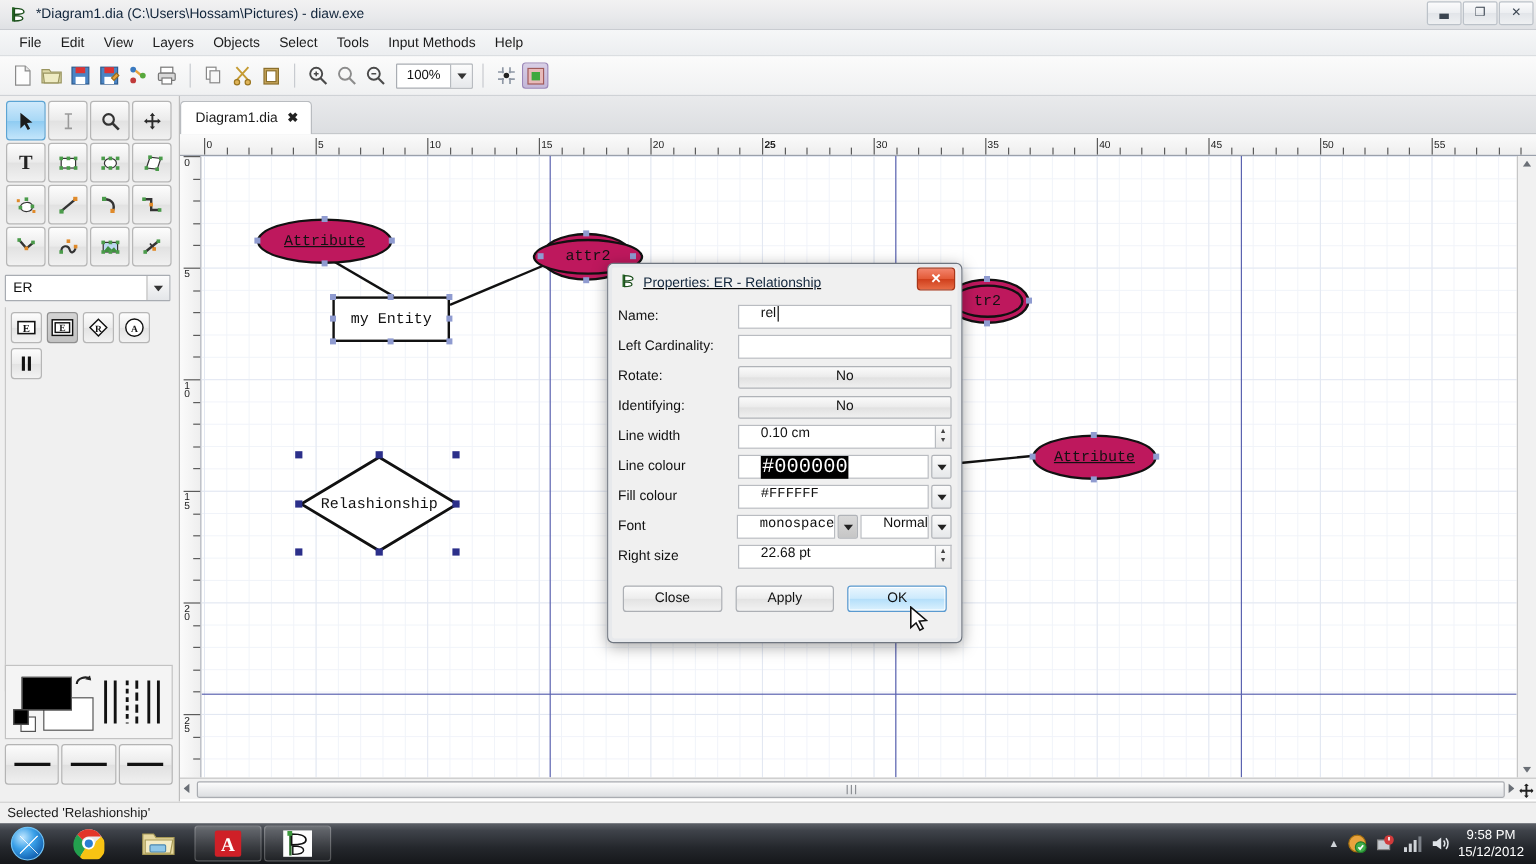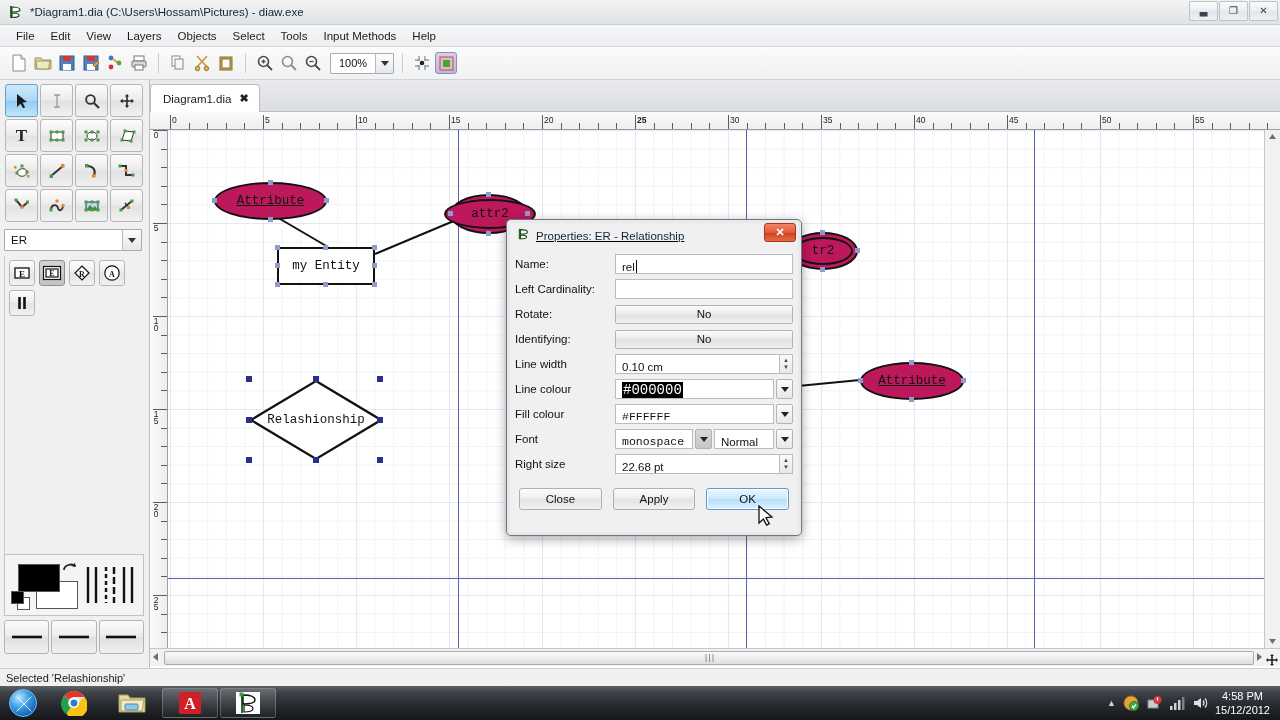--- a/index.html
+++ b/index.html
@@ -218,39 +218,39 @@
     background: linear-gradient(180deg,#f2836b 0%,#e35a37 50%,#cf3f1c 51%,#e76b45 100%);
     border: 1px solid #a8371a; border-radius: 3px;
     display: flex; align-items: center; justify-content: center;
     color: #fff; font-size: 11px; font-weight: bold;
   }
   .dlg-body { position: absolute; left: 8px; top: 32px; right: 8px; bottom: 8px; }
   .frow { display: flex; align-items: center; height: 24px; margin-bottom: 1px; }
   .flabel { width: 100px; font-size: 11.5px; color: #111; }
   .finput {
     flex: 1; height: 20px; background: #fff; border: 1px solid #b9bcc1;
-    font-size: 11.5px; color: #111; display: flex; align-items: flex-end; padding-left: 6px;
+    font-size: 11.5px; color: #111; display: flex; align-items: flex-start; padding-left: 18px;
   }
   .fbutton {
     flex: 1; height: 19px; border: 1px solid #b0b3b8; border-radius: 2px;
     background: linear-gradient(180deg,#fbfbfb 0%,#ebebeb 48%,#e1e1e1 52%,#f0f0f0 100%);
     font-size: 11.5px; color: #111; display: flex; align-items: center; justify-content: center;
   }
   .spin {
     width: 13px; height: 20px; border: 1px solid #b9bcc1; border-left: none;
     background: linear-gradient(180deg,#fafafa,#e8e8e8);
     display: flex; flex-direction: column; align-items: center; justify-content: center;
   }
   .spin span { font-size: 6px; line-height: 7px; color: #444; }
   .combo-arrow {
     width: 17px; height: 20px; border: 1px solid #b0b3b8; margin-left: 2px;
     background: linear-gradient(180deg,#fbfbfb,#e6e8ea); border-radius: 2px;
     display: flex; align-items: center; justify-content: center;
   }
-  .sel-text { background: #000; color: #fff; padding: 0 1px; font-family: "Liberation Mono", monospace; font-size: 14px; }
+  .sel-text { background: #000; color: #fff; padding: 0 1px; font-family: "Liberation Mono", monospace; font-size: 17px; }
   .mono { font-family: "Liberation Mono", monospace; font-size: 11.5px; }
   .dlg-buttons { display: flex; gap: 11px; margin-top: 12px; padding: 0 4px; }
   .dbtn {
     flex: 1; height: 22px; border: 1px solid #acafb4; border-radius: 3px;
     background: linear-gradient(180deg,#fcfcfc 0%,#ededed 48%,#e3e3e3 52%,#f2f2f2 100%);
     font-size: 11.5px; color: #111; display: flex; align-items: center; justify-content: center;
   }
   .dbtn.primary {
     border: 1px solid #5a9ad0;
     background: linear-gradient(180deg,#eaf6fe 0%,#cdeafc 48%,#b4dffa 52%,#ddf2fe 100%);
@@ -1083,19 +1083,19 @@
             <rect x="13" y="2" width="2.5" height="13" fill="#7c8188"></rect>
           </svg>
       </span>
       <span class="tray-icon">
         <svg width="16" height="16" viewBox="0 0 16 16">
             <path d="M2 6h3l4-3v10L5 10H2z" fill="#dfe3e8"></path>
             <path d="M11 5.5a4 4 0 0 1 0 5M13 3.5a7 7 0 0 1 0 9" stroke="#dfe3e8" stroke-width="1.3" fill="none"></path>
           </svg>
       </span>
       <div class="tray-clock">
-        <div>4:58 PM</div>
+        <div>9:58 PM</div>
         <div>15/12/2012</div>
       </div>
     </div>
   </div>
 
 </div>
 
 </body></html>

